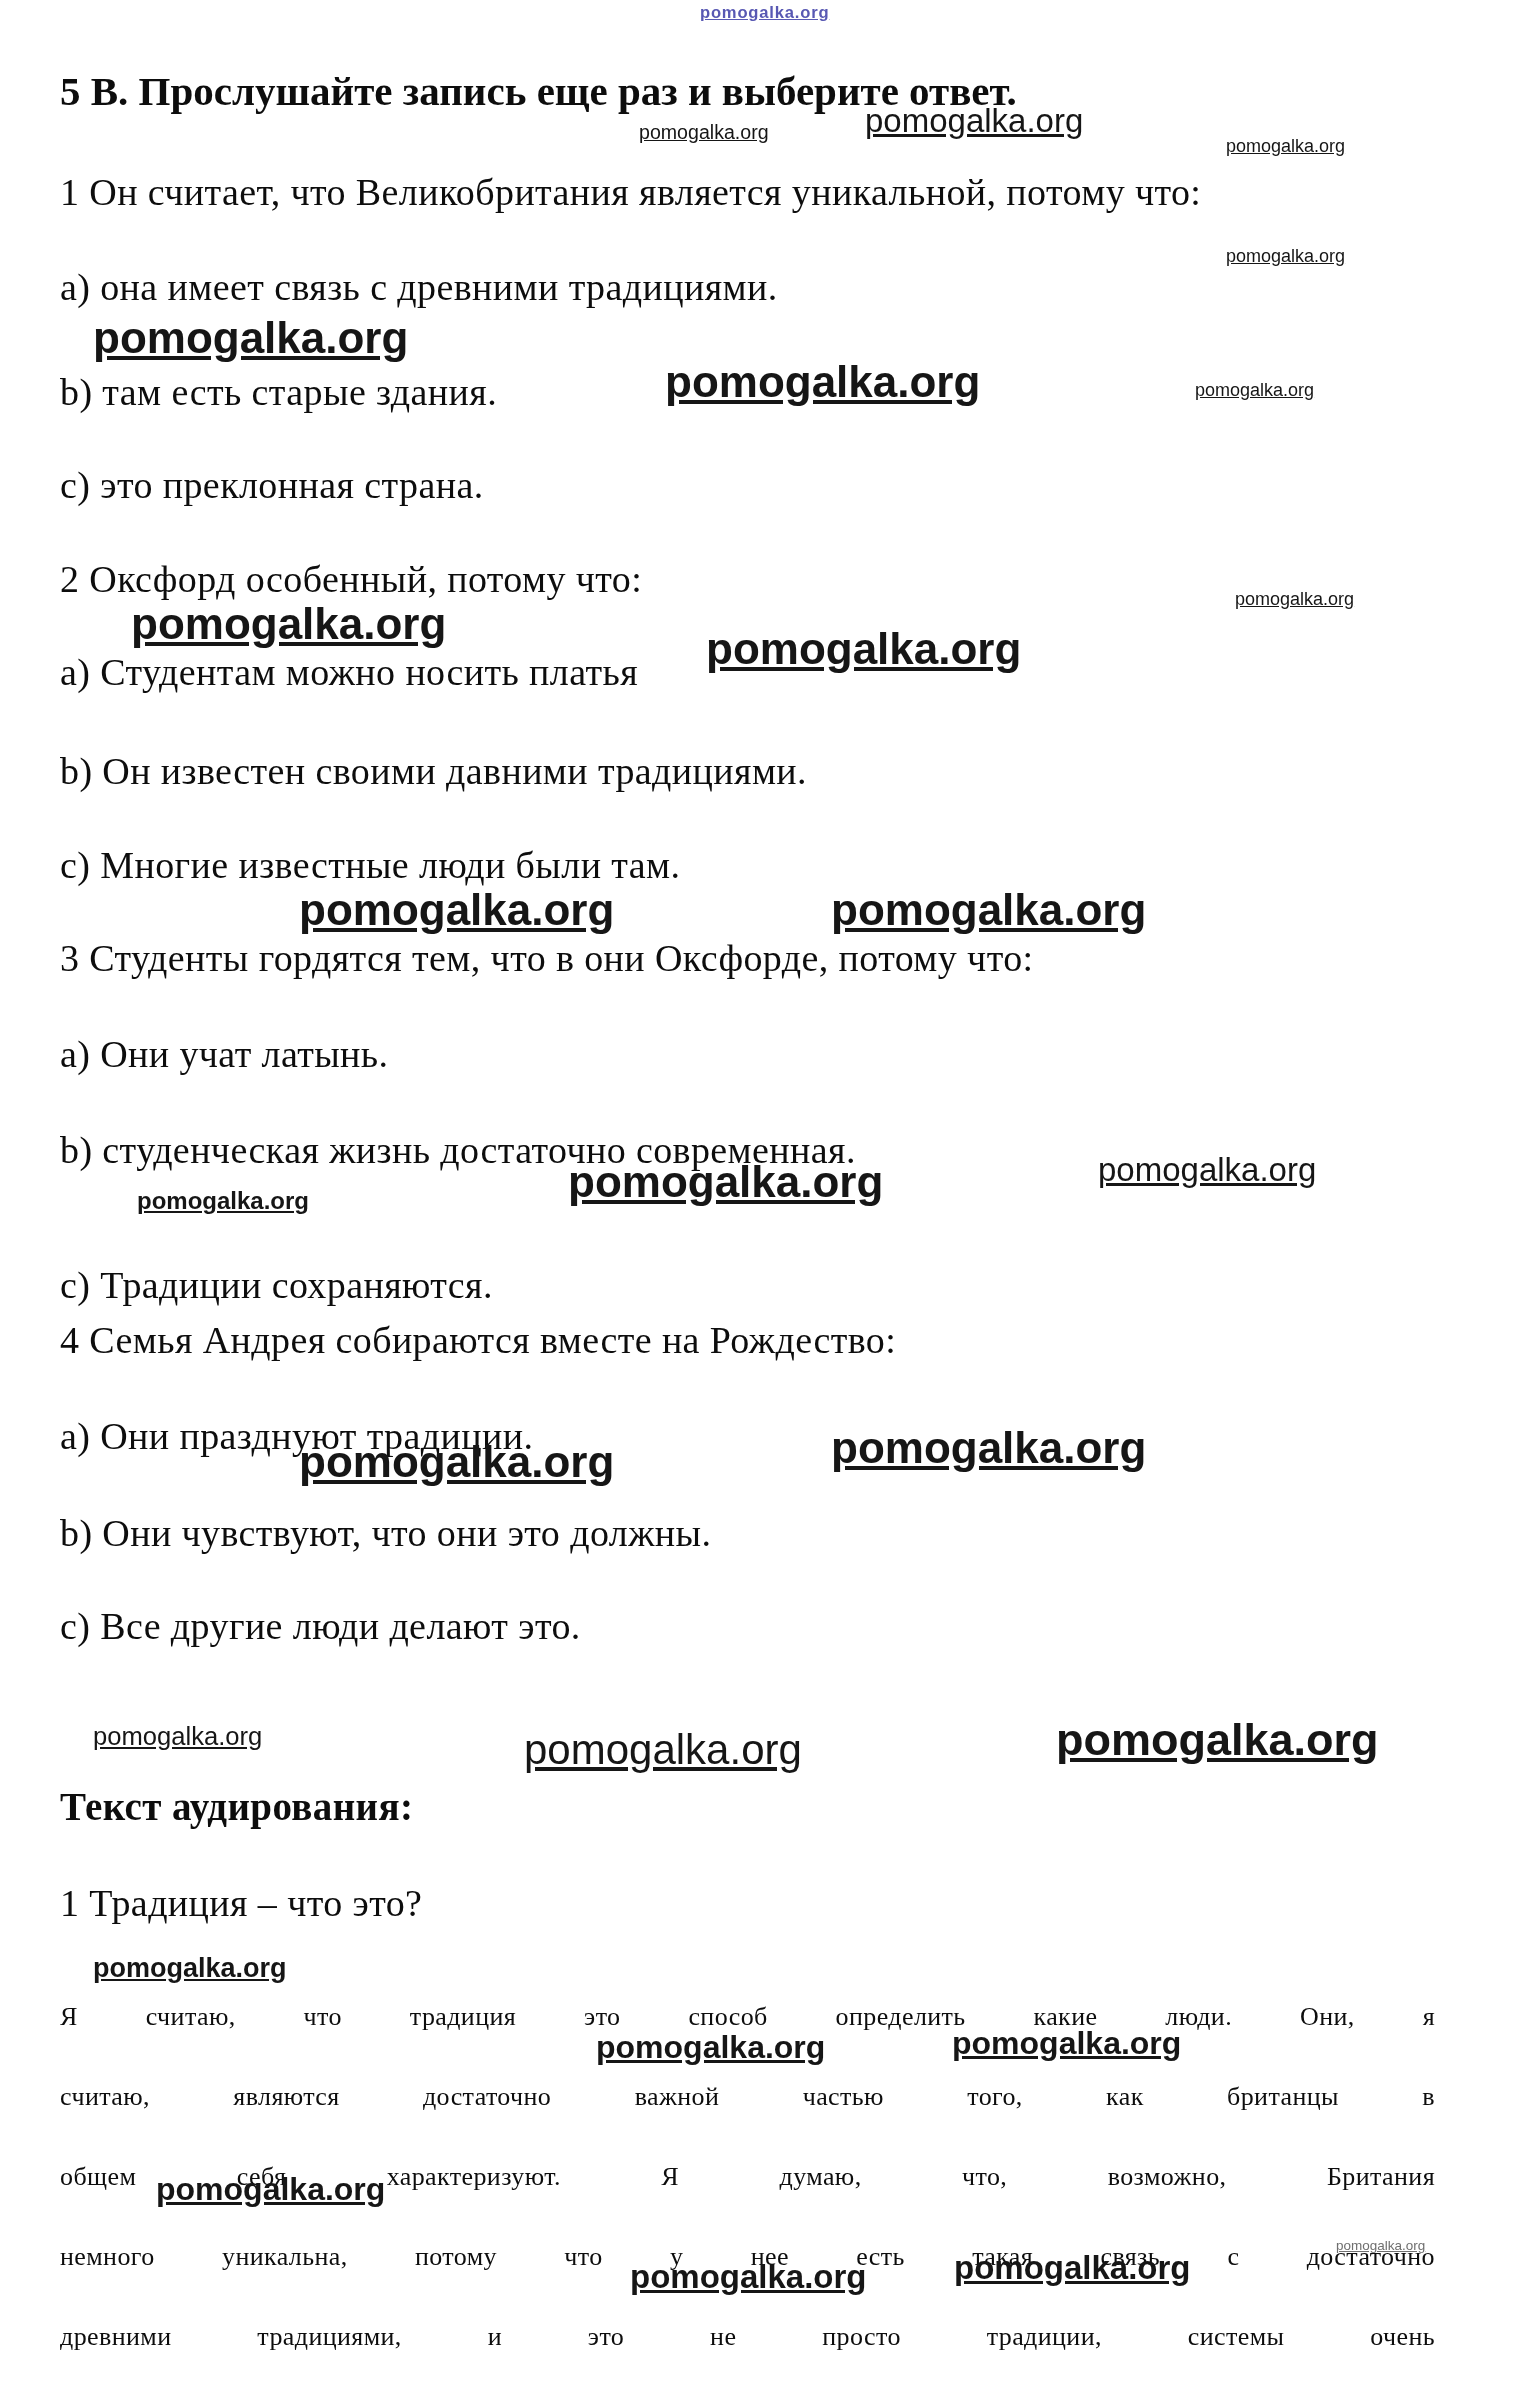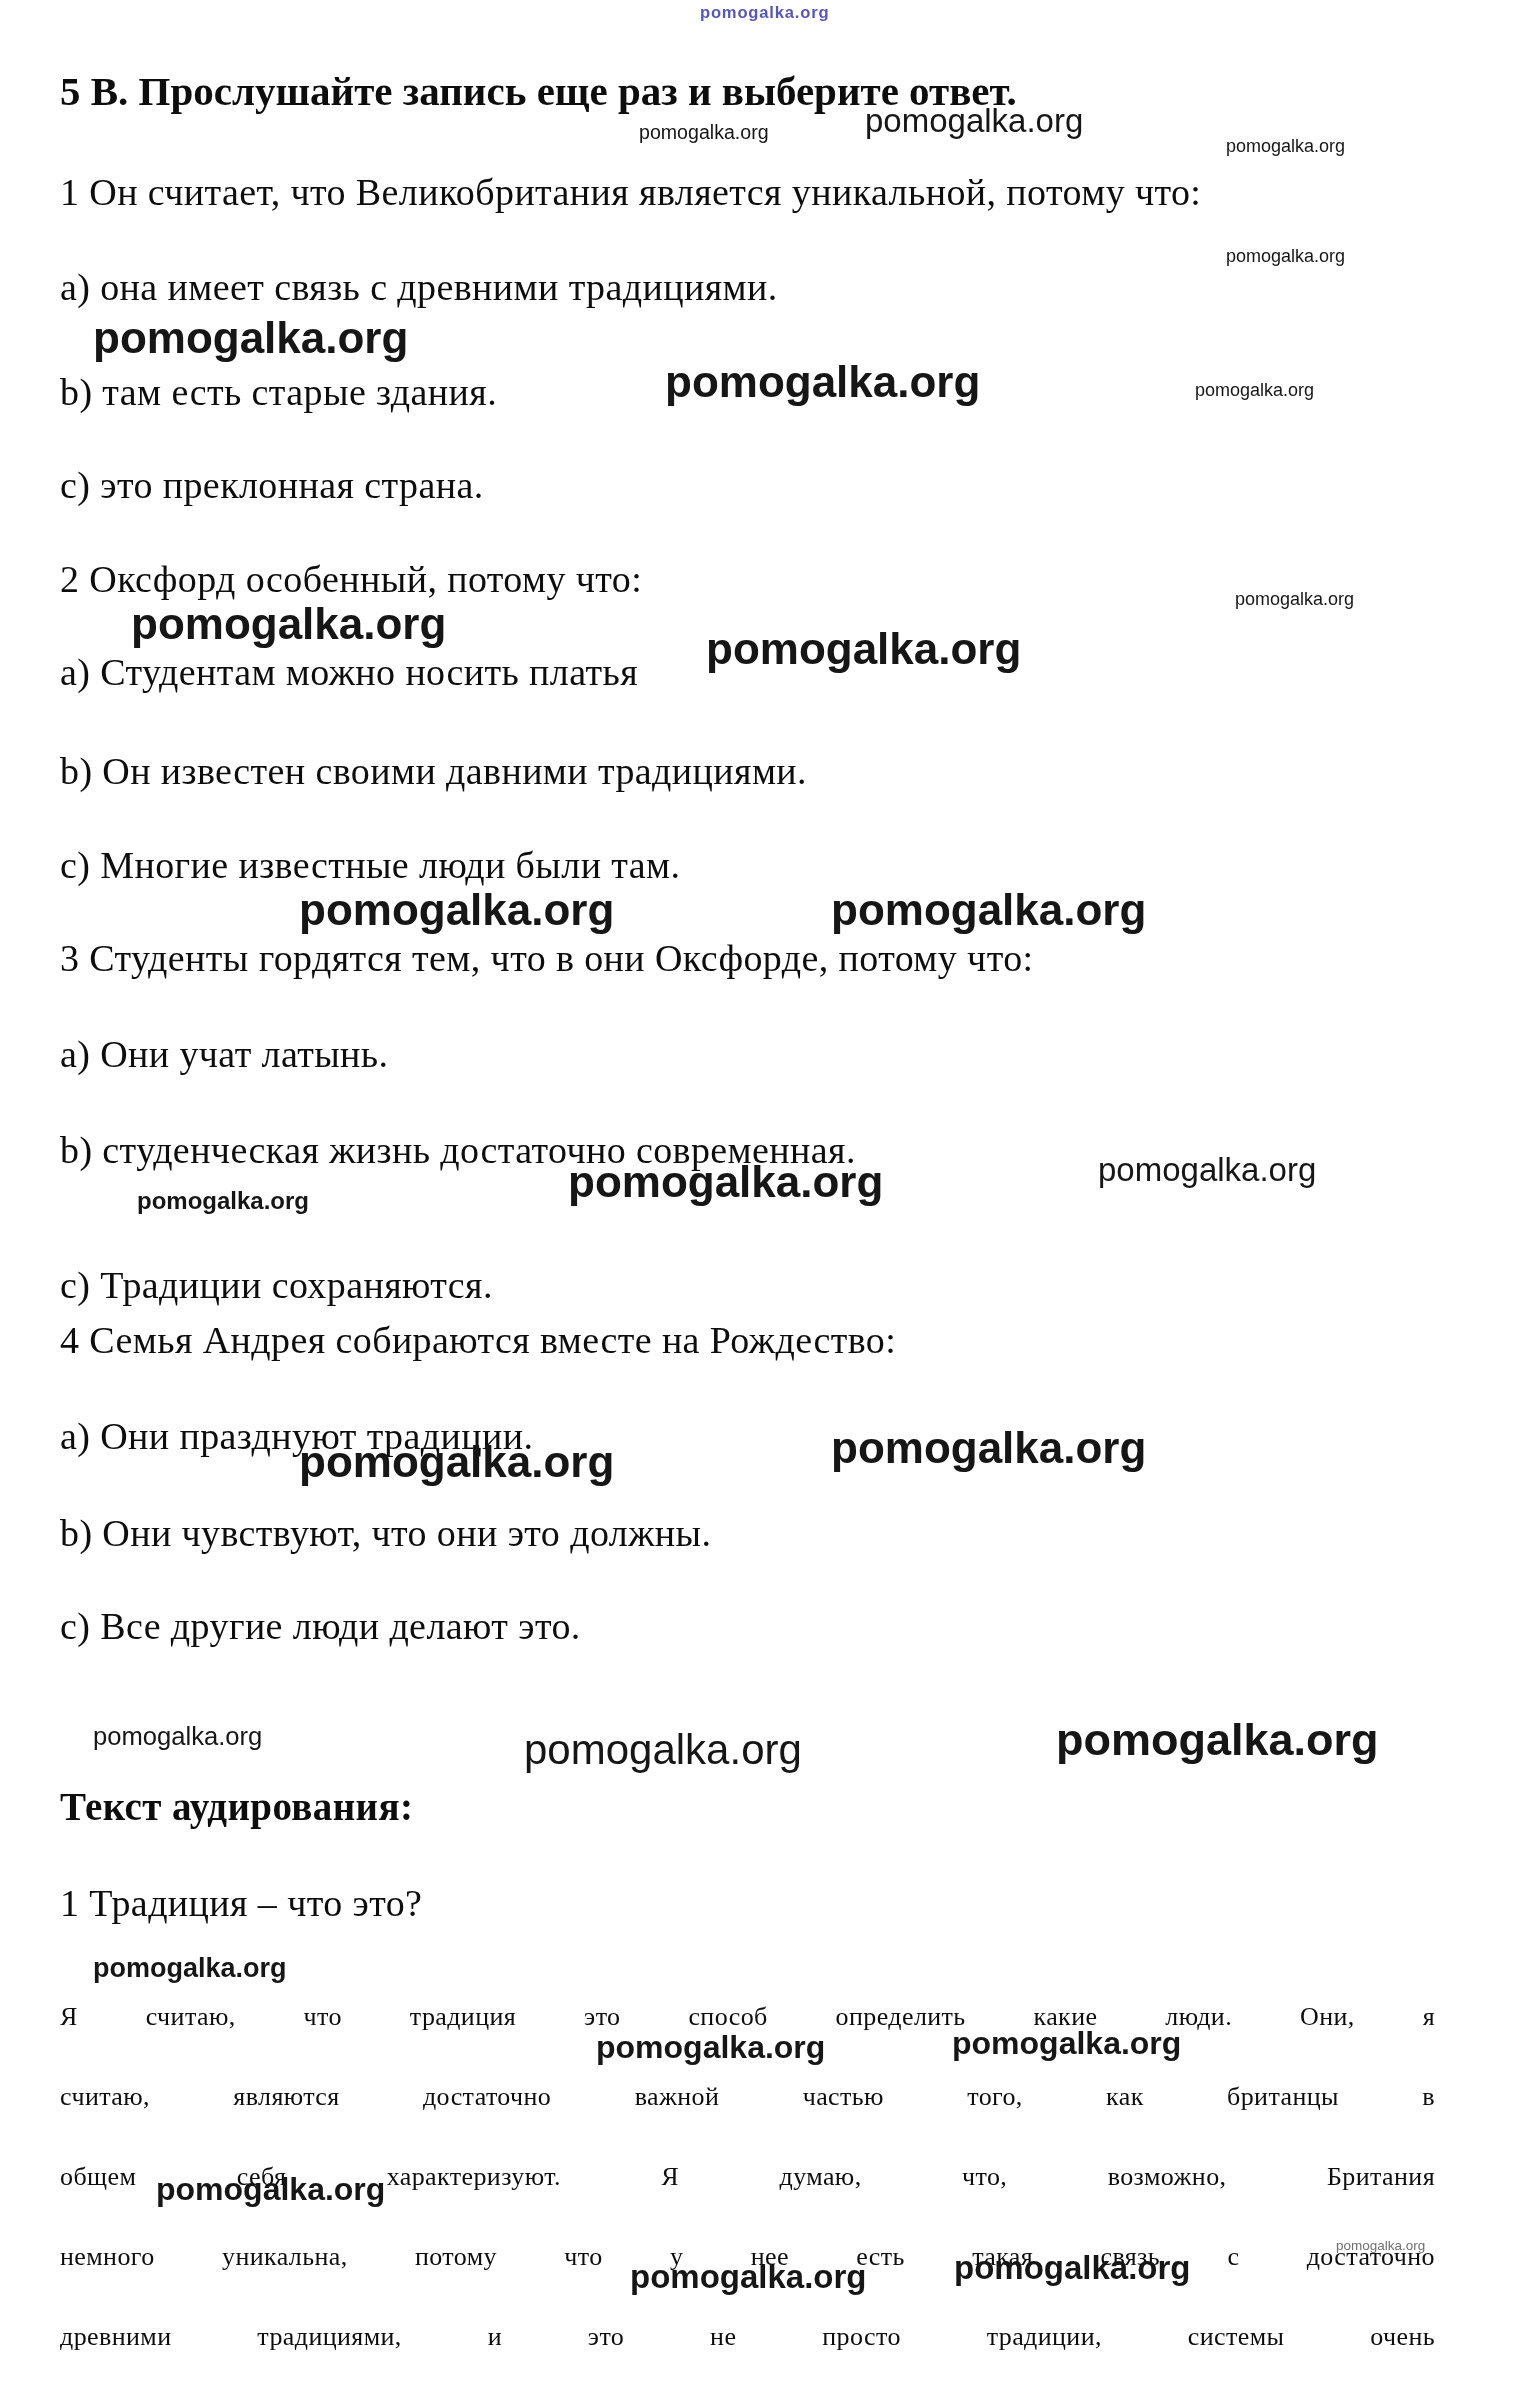--- a/index.html
+++ b/index.html
@@ -43,20 +43,21 @@
     text-align: justify;
     text-align-last: justify;
   }
   .wm {
     position: absolute;
     font-family: "Liberation Sans", sans-serif;
     color: #161616;
     white-space: nowrap;
     line-height: 1;
     font-weight: 600;
+    text-decoration: underline;
   }
   .wm.light { font-weight: 400; }
   .wm.bold { font-weight: 700; }
   .wm.blue {
     color: #4646ab;
     font-weight: 700;
     opacity: 0.9;
     letter-spacing: 0.8px;
   }
   .wm.gray { color: #6f6f6f; font-weight: 400; }

